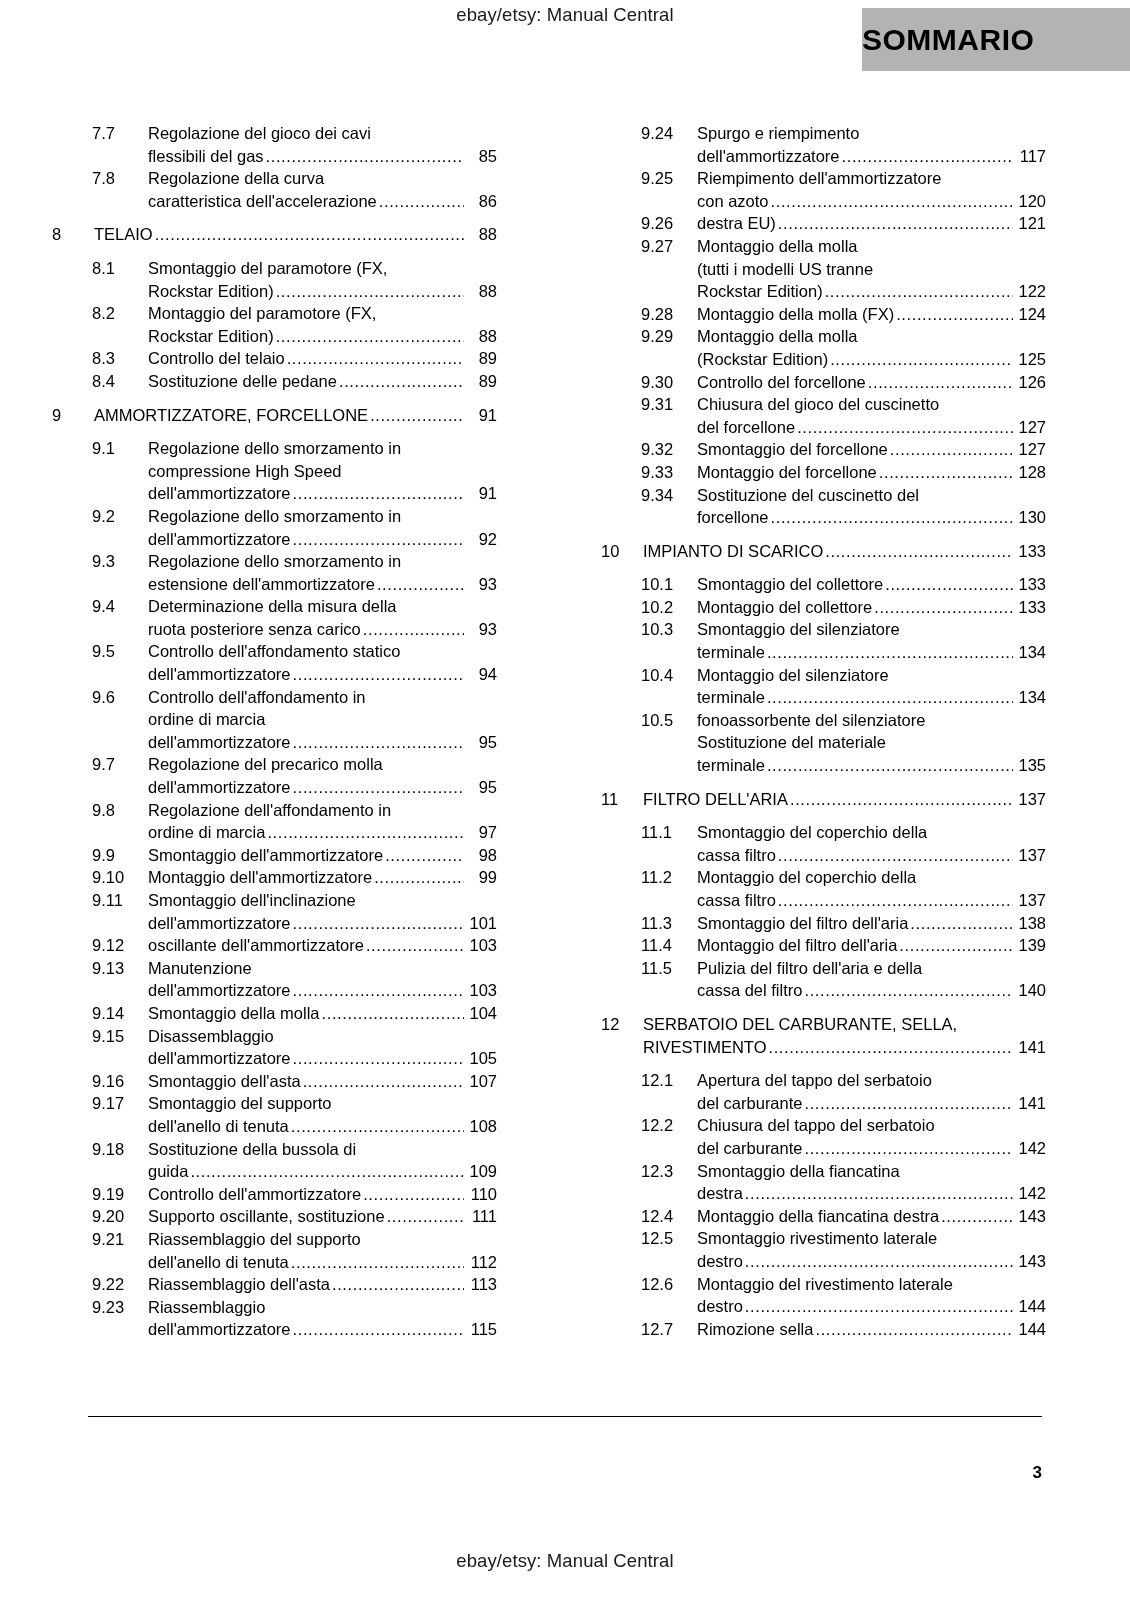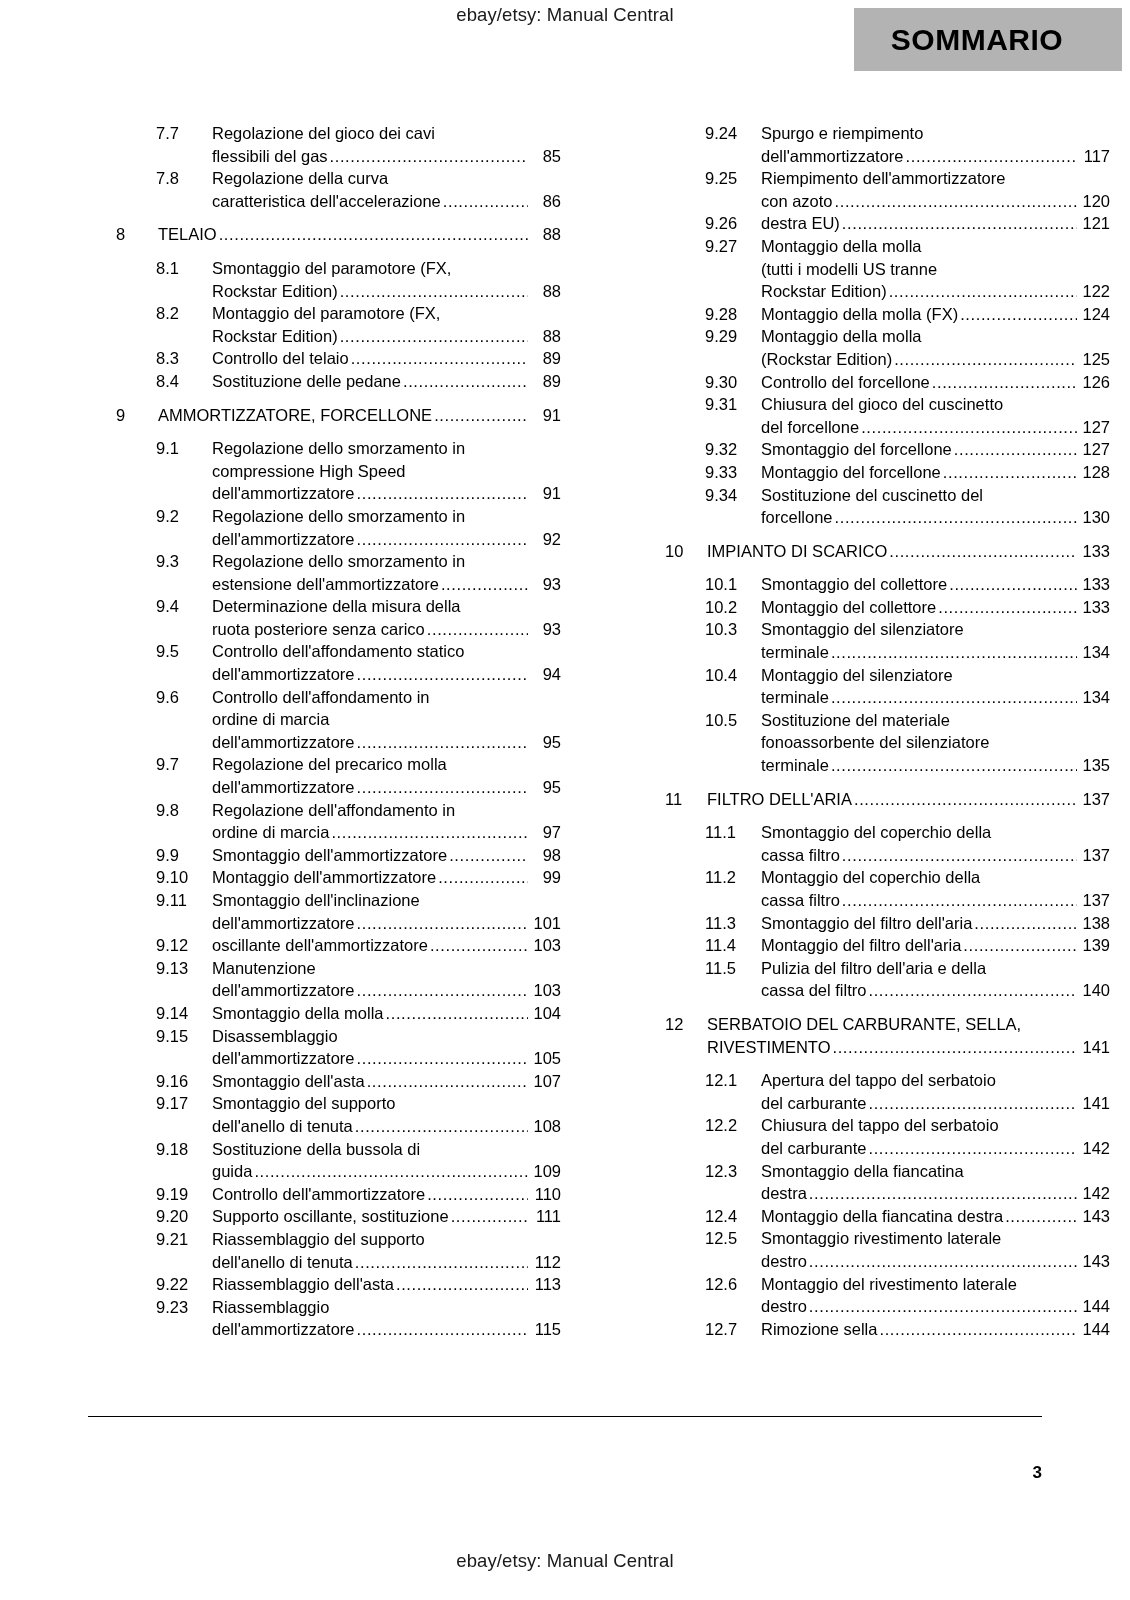--- a/index.html
+++ b/index.html
@@ -31,47 +31,47 @@
     left: 0;
     width: 100%;
     text-align: center;
     font-size: 18.5px;
     color: #1a1a1a;
     letter-spacing: 0.1px;
   }
   .header-banner {
     position: absolute;
     top: 8px;
-    right: 8px;
+    right: 0;
     width: 268px;
     height: 63px;
     background: #b3b3b3;
     display: flex;
     align-items: center;
-    justify-content: center;
+    justify-content: flex-start;
   }
   .header-banner-title {
     font-size: 30px;
     font-weight: bold;
     letter-spacing: 0.5px;
     color: #000;
     padding-right: 22px;
   }
   .toc {
     position: absolute;
     top: 122px;
     left: 0;
     width: 1130px;
     display: flex;
   }
   .col {
     width: 445px;
   }
   .col-left {
-    margin-left: 116px;
+    margin-left: 52px;
   }
   .col-right {
     margin-left: 104px;
   }
   .entry {
     display: flex;
     align-items: flex-start;
     font-size: 16.5px;
     line-height: 22.6px;
     margin-bottom: 0px;
@@ -648,22 +648,22 @@
           <div class="lastline">
             <span class="txt">terminale</span>
             <span class="dots">..........................................................................................</span>
             <span class="pg">134</span>
           </div>
         </div>
       </div>
       <div class="entry">
         <div class="num lvl2">10.5</div>
         <div class="body-wrap">
+          <div class="title-line">fonoassorbente del silenziatore</div>
           <div class="title-line">Sostituzione del materiale</div>
-          <div class="title-line">fonoassorbente del silenziatore</div>
           <div class="lastline">
             <span class="txt">terminale</span>
             <span class="dots">..........................................................................................</span>
             <span class="pg">135</span>
           </div>
         </div>
       </div>
       <div class="entry gap-before gap-after">
         <div class="num lvl1">11</div>
         <div class="body-wrap">

